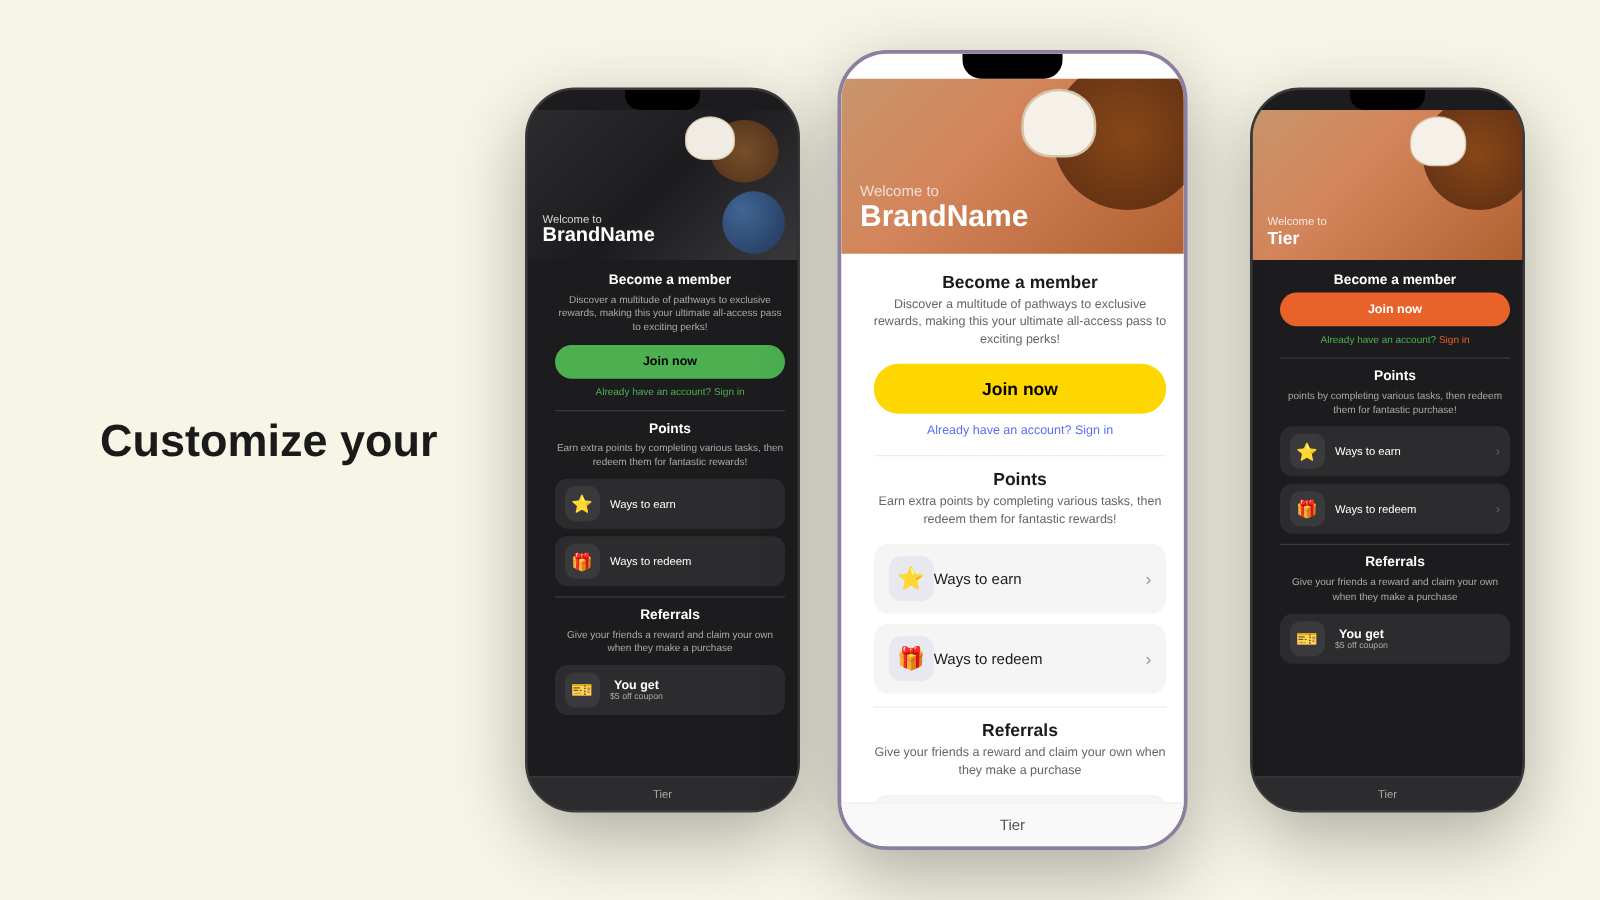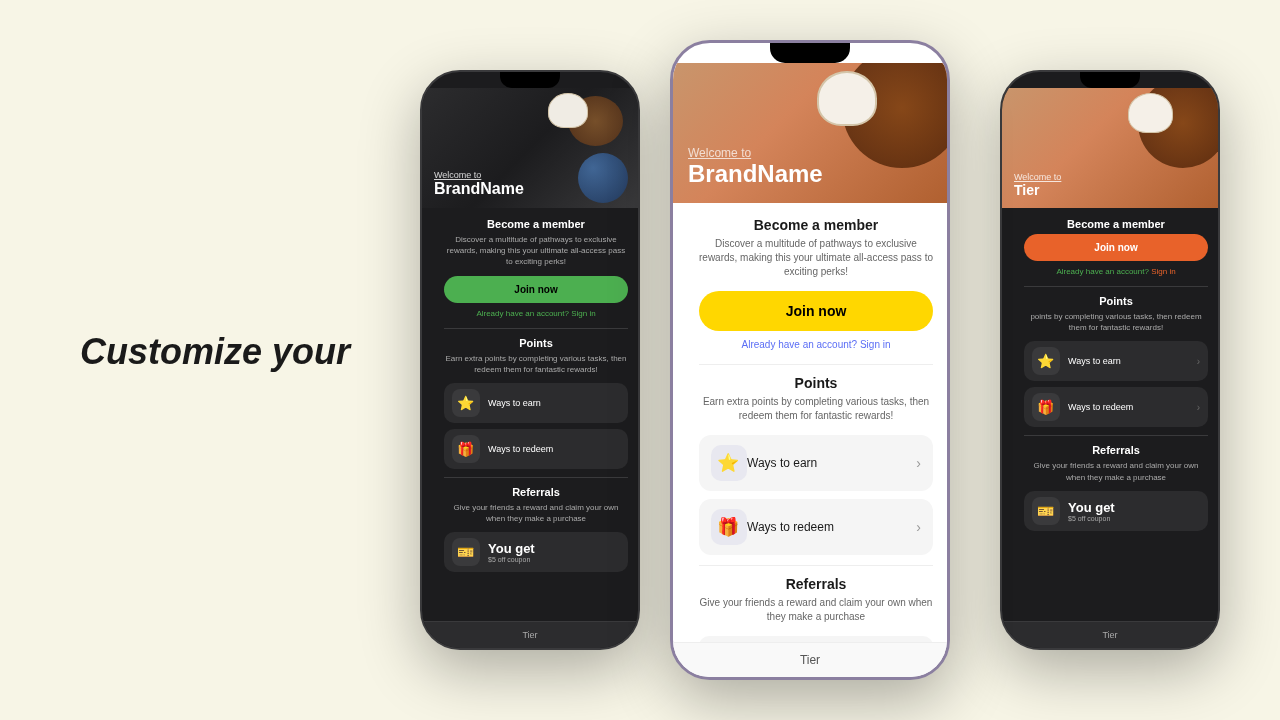--- a/index.html
+++ b/index.html
@@ -19,21 +19,20 @@
       inset: 0;
       background-color: #f7f5e6;
     }
 
     .left-content {
       position: absolute;
       left: 80px;
       top: 50%;
       transform: translateY(-50%);
       width: 320px;
-      font-style: italic;
     }
 
     .left-content h1 {
       font-size: 36px;
       font-weight: 800;
       color: #1a1a1a;
       line-height: 1.2;
       margin-bottom: 16px;
     }
 
@@ -141,21 +140,20 @@
       position: absolute;
       bottom: 10px;
       left: 12px;
       color: white;
     }
 
     .hero-text .welcome {
       font-size: 9px;
       opacity: 0.8;
       display: block;
-      text-decoration: underline;
     }
 
     .hero-text .brand {
       font-size: 16px;
       font-weight: 800;
       display: block;
     }
 
     .hero-text-center .welcome {
       font-size: 11px;
@@ -361,23 +359,24 @@
     .referral-item-light {
       display: flex;
       align-items: center;
       gap: 10px;
       padding: 10px 12px;
       background: #f5f5f5;
       border-radius: 12px;
     }
 
     .referral-text {
-      font-size: 13px;
+      font-size: 10px;
       color: #fff;
       font-weight: 600;
+      text-align: center;
     }
 
     .referral-sub {
       font-size: 7px;
       color: #aaa;
     }
 
     
     .bottom-nav {
       background: #2c2c2e;
@@ -564,21 +563,21 @@
       <div class="scrollable-content">
         <div class="phone-content">
           <div class="section-title section-title-dark">Become a member</div>
           <button class="btn-join-orange">Join now</button>
           <div class="sign-in-text">
             <span>Already have an account?</span> <span style="color:#e8622a;">Sign in</span>
           </div>
           <div class="divider"></div>
           <div class="points-section">
             <div class="section-title section-title-dark">Points</div>
-            <div class="section-desc">points by completing various tasks, then redeem them for fantastic rewards!</div>
+            <div class="section-desc">points by completing various tasks, then redeem them for fantastic purchase!</div>
             <div class="list-item">
               <div class="list-icon">⭐</div>
               <span class="list-label">Ways to earn</span>
               <span class="chevron">›</span>
             </div>
             <div class="list-item">
               <div class="list-icon">🎁</div>
               <span class="list-label">Ways to redeem</span>
               <span class="chevron">›</span>
             </div>

